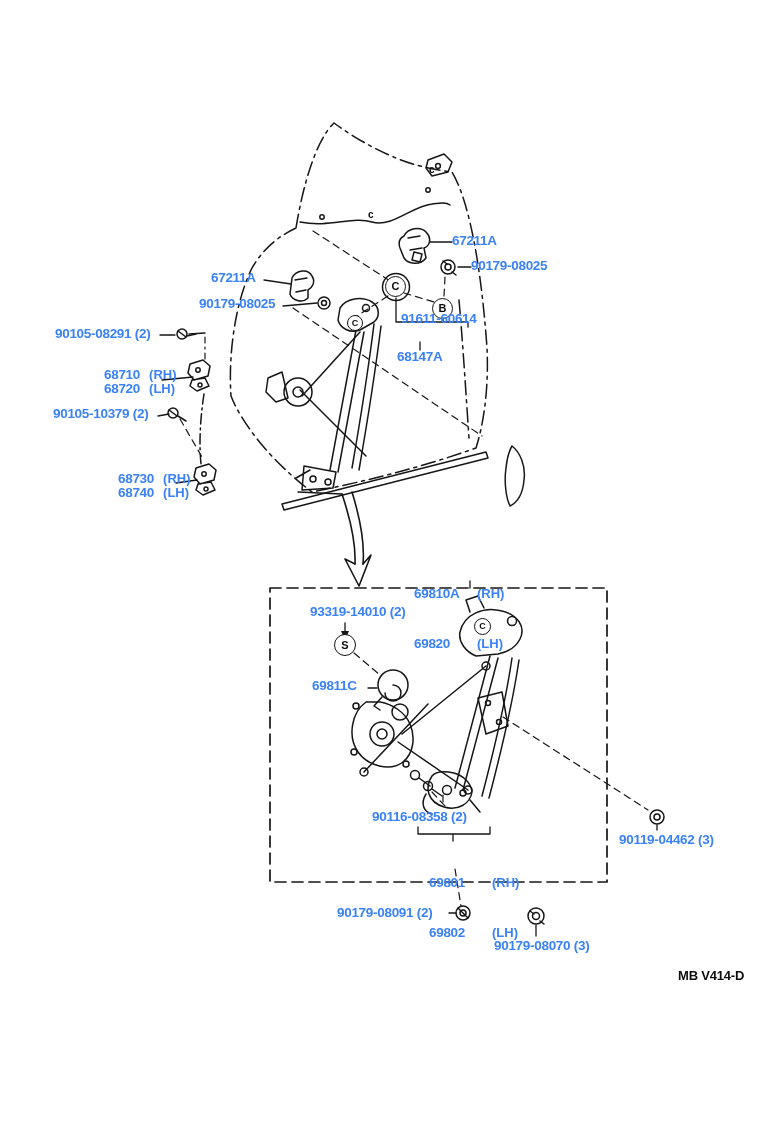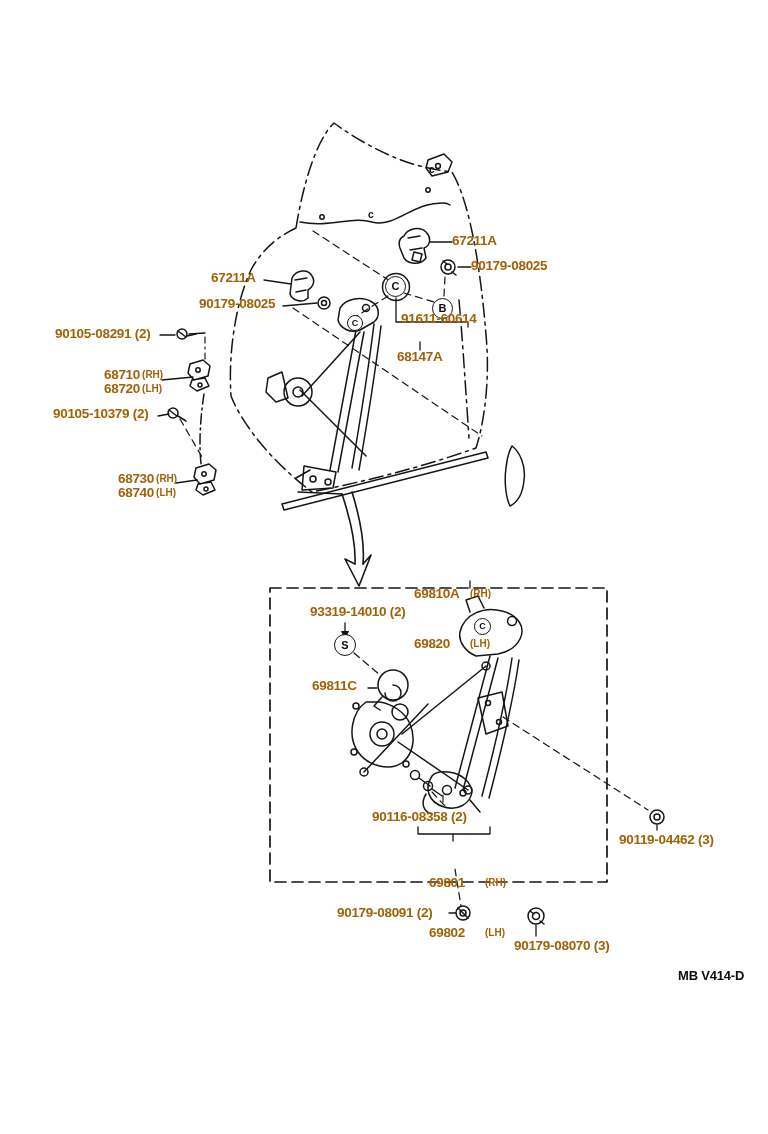--- a/index.html
+++ b/index.html
@@ -1,24 +1,24 @@
 <!DOCTYPE html>
 <html><head>
 <meta charset="utf-8">
 <style>
   html,body{margin:0;padding:0;background:#ffffff;}
   .stage{position:relative;width:768px;height:1134px;background:#ffffff;overflow:hidden;
          font-family:"Liberation Sans",sans-serif;color:#0d0d0d;}
   svg.art{position:absolute;left:0;top:0;}
   .lbl{position:absolute;font-weight:700;font-size:13.5px;letter-spacing:-0.3px;
-       white-space:nowrap;line-height:14px;color:#a16207;}
+       white-space:nowrap;line-height:14px;color:#3b82f6;}
   .lbl2 .row{display:flex;align-items:flex-end;}
   .lbl2 .num{min-width:0;}
   .lbl2.wide .num{min-width:54px;margin-top:36px;}
-  .side{font-size:10px;font-weight:700;margin-left:2px;letter-spacing:0;}
+  .side{font-size:13px;font-weight:700;margin-left:9px;letter-spacing:0;}
   .co{position:absolute;border:1.7px solid #141414;border-radius:50%;background:#fff;
       display:flex;align-items:center;justify-content:center;
       font-weight:700;font-size:11px;line-height:1;color:#0d0d0d;box-sizing:border-box;}
   .co.small{font-size:9px;}
   .plainletter{position:absolute;font-weight:700;font-size:10px;color:#0d0d0d;}
   .footer{position:absolute;font-weight:700;font-size:13px;letter-spacing:-0.2px;}
 </style>
 </head>
 <body>
 
@@ -270,17 +270,17 @@
       <span class="side">(RH)</span>
     </div>
     <div class="row">
       <span class="num">69802</span>
       <span class="side">(LH)</span>
     </div>
   </div>
 
   <div class="lbl" style="left:619px;top:833px;">90119-04462 (3)</div>
   <div class="lbl" style="left:337px;top:906px;">90179-08091 (2)</div>
-  <div class="lbl" style="left:514px;top:939px;text-align:center;">90179-08070 (3)</div>
+  <div class="lbl" style="left:494px;top:939px;text-align:center;">90179-08070 (3)</div>
 
   <div class="footer" style="left:678px;top:968px;">MB V414-D</div>
 
 </div>
 
 </body></html>

